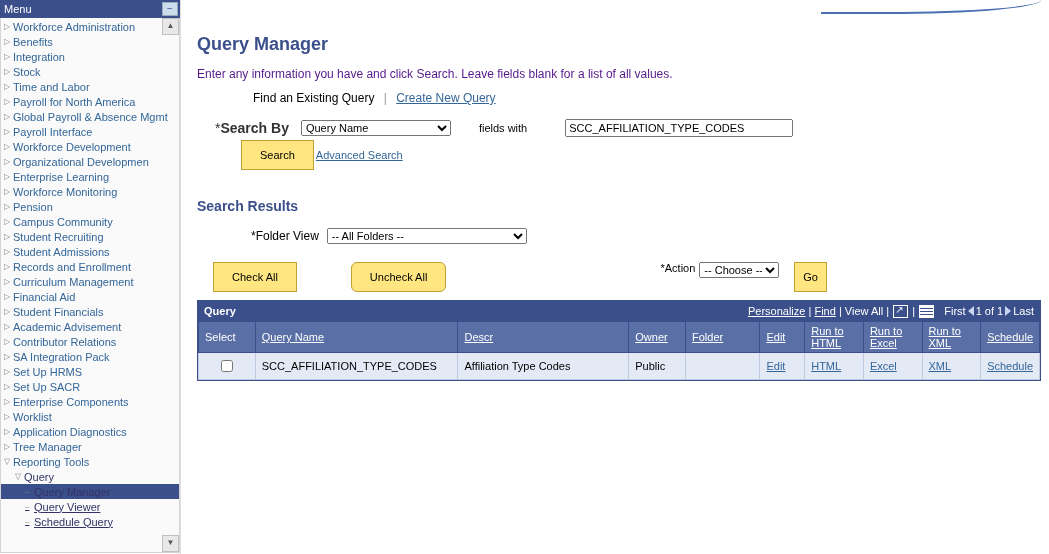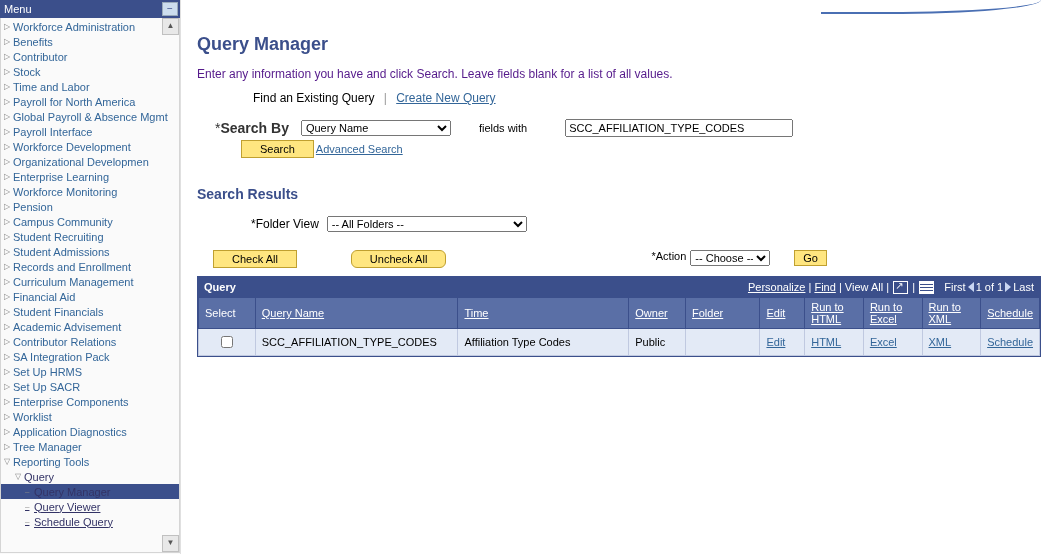--- a/index.html
+++ b/index.html
@@ -30,33 +30,33 @@
   .subnav{margin-left:56px;margin-bottom:14px;font-size:12px;}
   .subnav .sep{color:#999;margin:0 6px;}
   .searchby{display:flex;align-items:center;margin-bottom:3px;}
   .searchby .lab{font-size:14px;font-weight:bold;color:#333;margin-left:18px;margin-right:12px;}
   .searchby .lab .ast{font-weight:normal;}
   select, input[type=text]{font-family:Arial;font-size:11px;}
   select.qn{width:150px;margin-right:28px;}
   .bw{margin-right:38px;}
   input.qv{width:220px;}
   .searchbtn-row{display:flex;align-items:center;margin-left:44px;margin-bottom:28px;}
-  .btn{background:#ffe680;border:1px solid #c0a030;padding:2px 18px;font-size:11px;cursor:pointer;}
+  .btn{background:#ffe680;border:1px solid #c0a030;padding:8px 18px;font-size:11px;cursor:pointer;}
   .adv{margin-left:2px;}
   h2.section{color:#3b4f8b;font-size:14px;font-weight:bold;margin:0 0 14px 0;}
   .folder-row{display:flex;align-items:center;margin-left:54px;margin-bottom:18px;}
   .folder-row .lab{font-size:12px;margin-right:8px;}
   select.folders{width:200px;}
   .action-row{display:flex;align-items:flex-start;margin-bottom:8px;}
   .action-row .chk{margin-left:16px;}
   .action-row .unchk{margin-left:54px;border-radius:6px;}
   .action-row .spacer{flex:1;}
   .action-row .actlab{font-size:11px;margin-right:4px;}
   .action-row select{width:80px;}
-  .action-row .go{margin-left:24px;padding:1px 8px;}
+  .action-row .go{margin-left:15px;padding:8px 8px;}
   .action-row .right-pad{width:214px;}
   
   .grid{border:1px solid #3b4f8b;}
   .grid-hdr1{background:#3b4f8b;color:#fff;height:20px;display:flex;align-items:center;padding:0 6px;font-size:11px;}
   .grid-hdr1 .title{font-weight:bold;}
   .grid-hdr1 .sp{flex:1;}
   .grid-hdr1 a{color:#fff;}
   .grid-hdr1 .ib{display:inline-block;vertical-align:middle;}
   .grid-hdr1 .icon{width:13px;height:11px;display:inline-block;border:1px solid #fff;margin:0 1px;position:relative;}
   .grid-hdr1 .icon.ex::after{content:"↗";position:absolute;left:1px;top:-2px;font-size:10px;}
@@ -84,21 +84,21 @@
         <div class="tree-item plain">
           <span class="arr">▷</span>
           <span>Workforce Administration</span>
         </div>
         <div class="tree-item plain">
           <span class="arr">▷</span>
           <span>Benefits</span>
         </div>
         <div class="tree-item plain">
           <span class="arr">▷</span>
-          <span>Contributor</span>
+          <span>Integration</span>
         </div>
         <div class="tree-item plain">
           <span class="arr">▷</span>
           <span>Stock</span>
         </div>
         <div class="tree-item plain">
           <span class="arr">▷</span>
           <span>Time and Labor</span>
         </div>
         <div class="tree-item plain">
@@ -285,21 +285,21 @@
       <span class="nav-tri left"></span>
       <span>1 of 1</span>
       <span class="nav-tri right"></span>
       <span>Last</span>
     </div>
     <table class="grid-table">
       <thead>
         <tr>
           <th style="width:44px">Select</th>
           <th style="width:190px"><a>Query Name</a></th>
-          <th style="width:160px"><a>Time</a></th>
+          <th style="width:160px"><a>Descr</a></th>
           <th style="width:44px"><a>Owner</a></th>
           <th style="width:62px"><a>Folder</a></th>
           <th style="width:32px"><a>Edit</a></th>
           <th style="width:46px"><a>Run to HTML</a></th>
           <th style="width:46px"><a>Run to Excel</a></th>
           <th style="width:46px"><a>Run to XML</a></th>
           <th><a>Schedule</a></th>
         </tr>
       </thead>
       <tbody>

